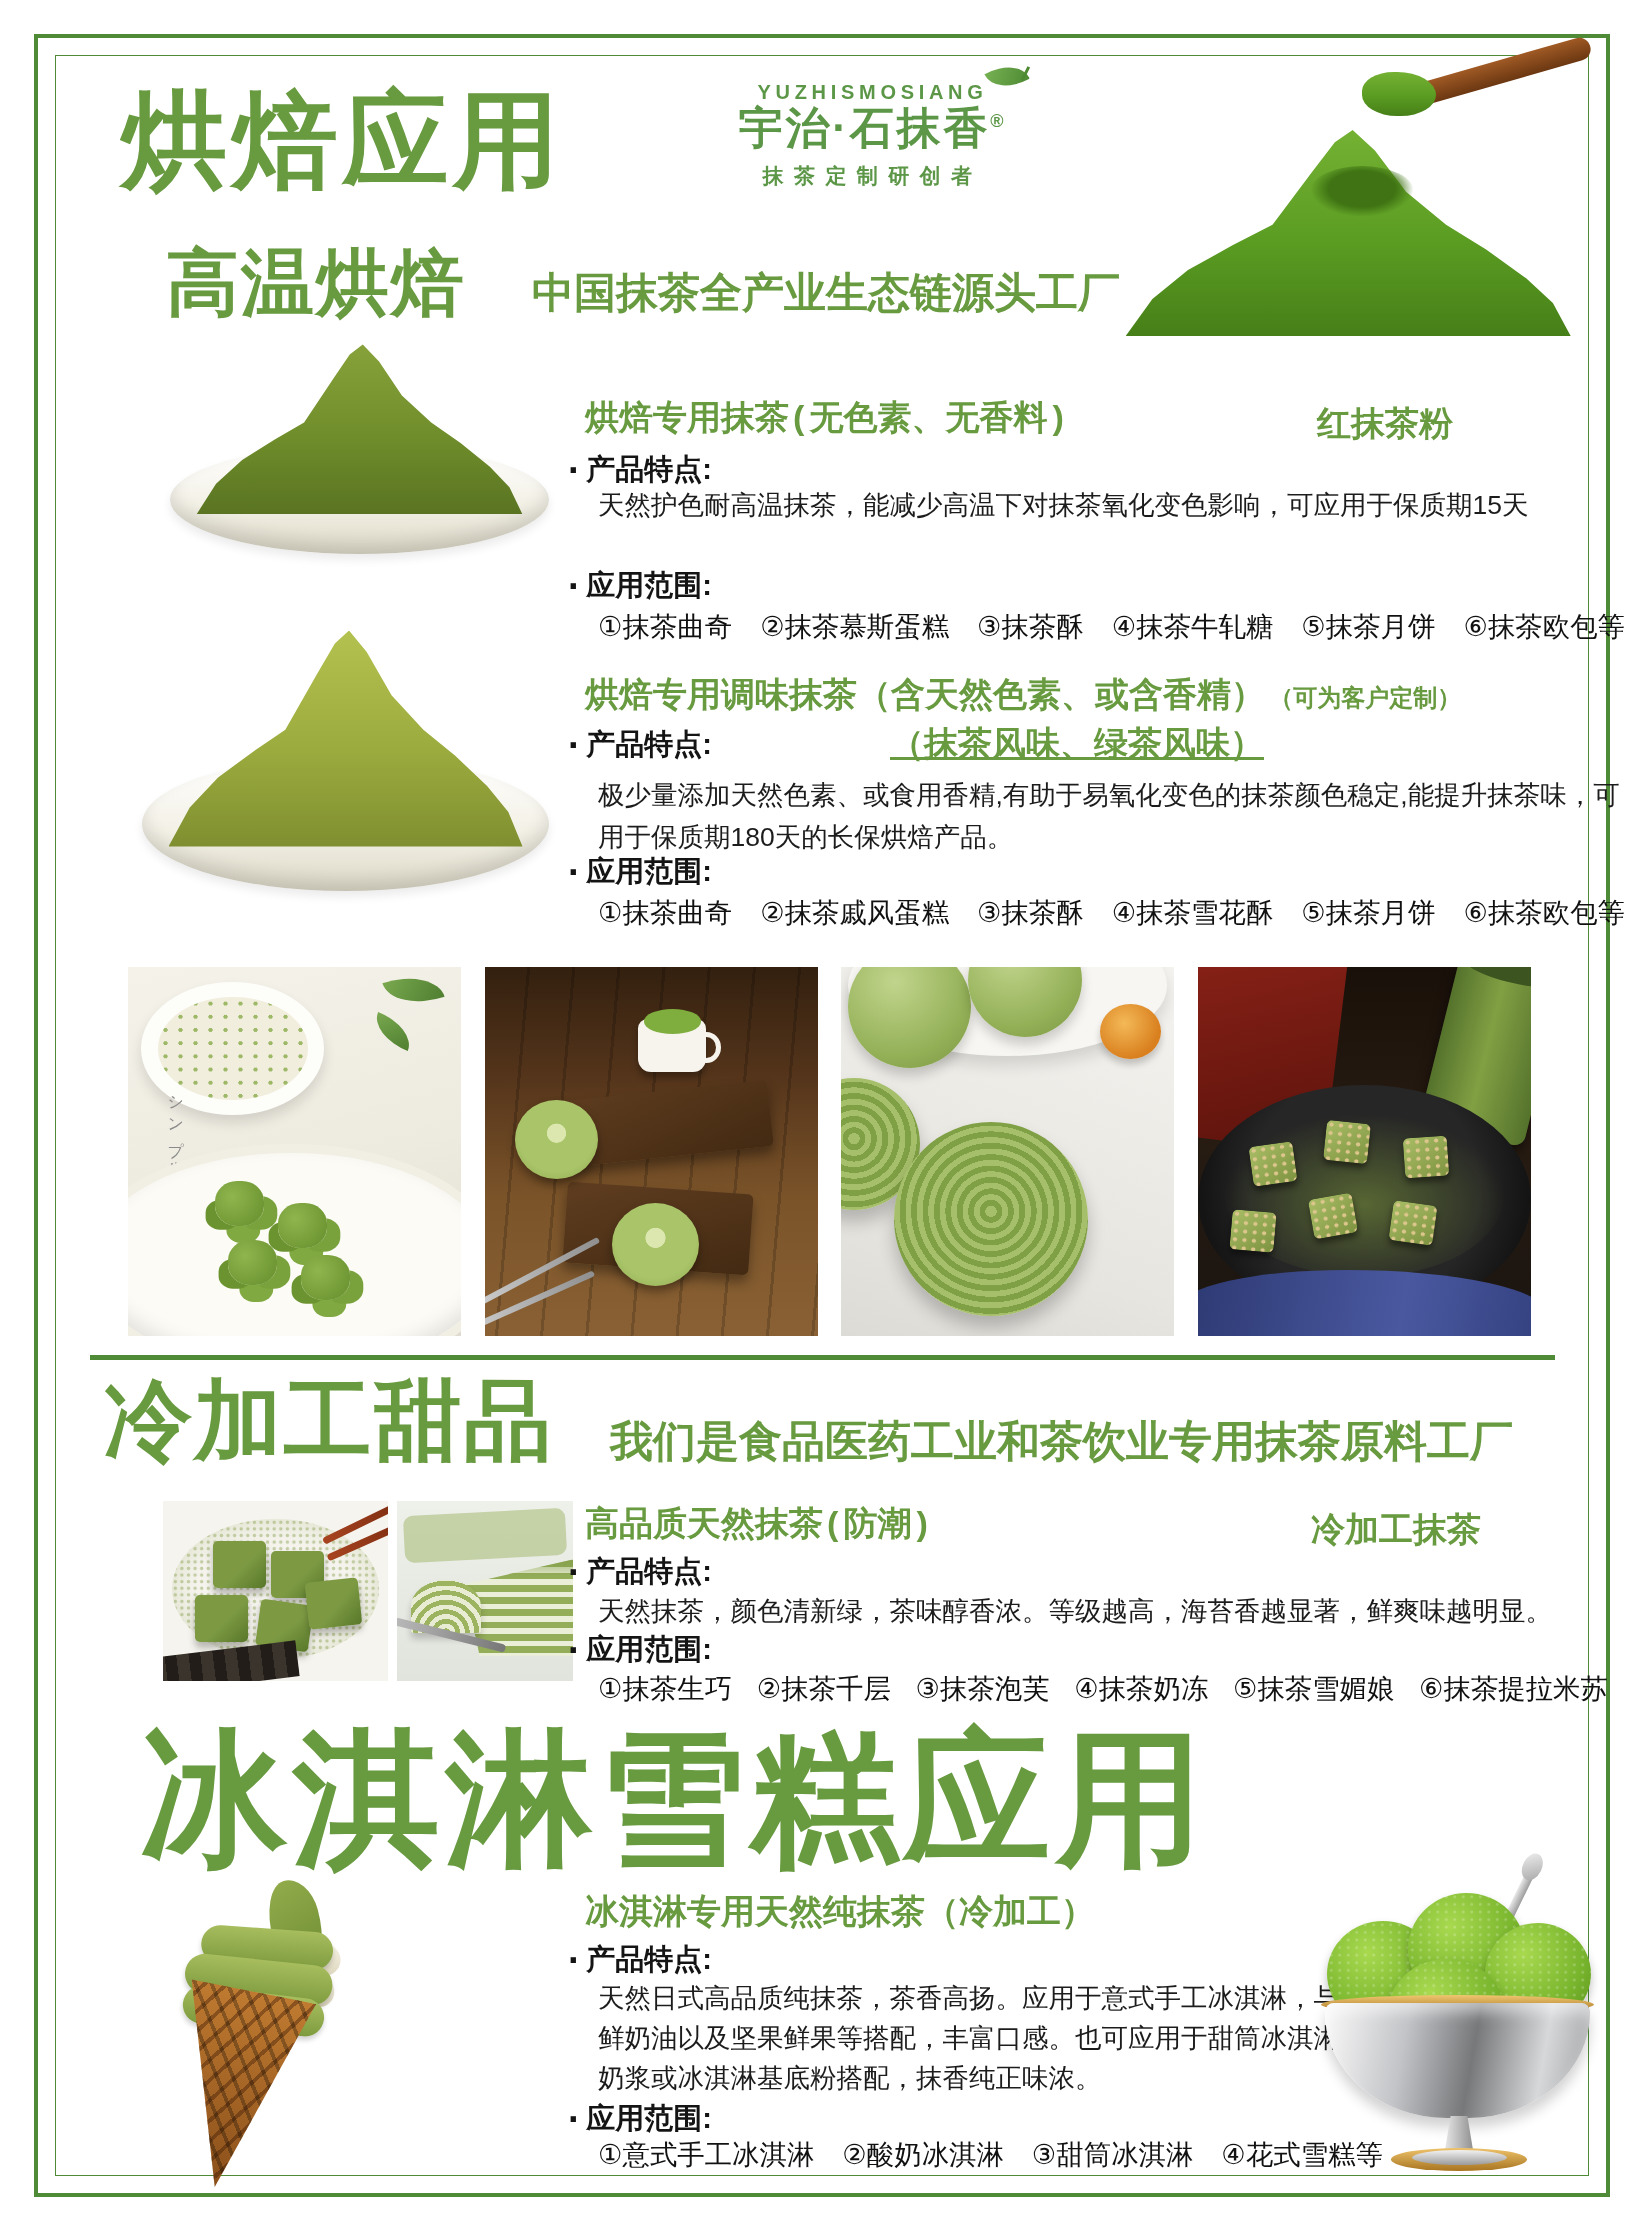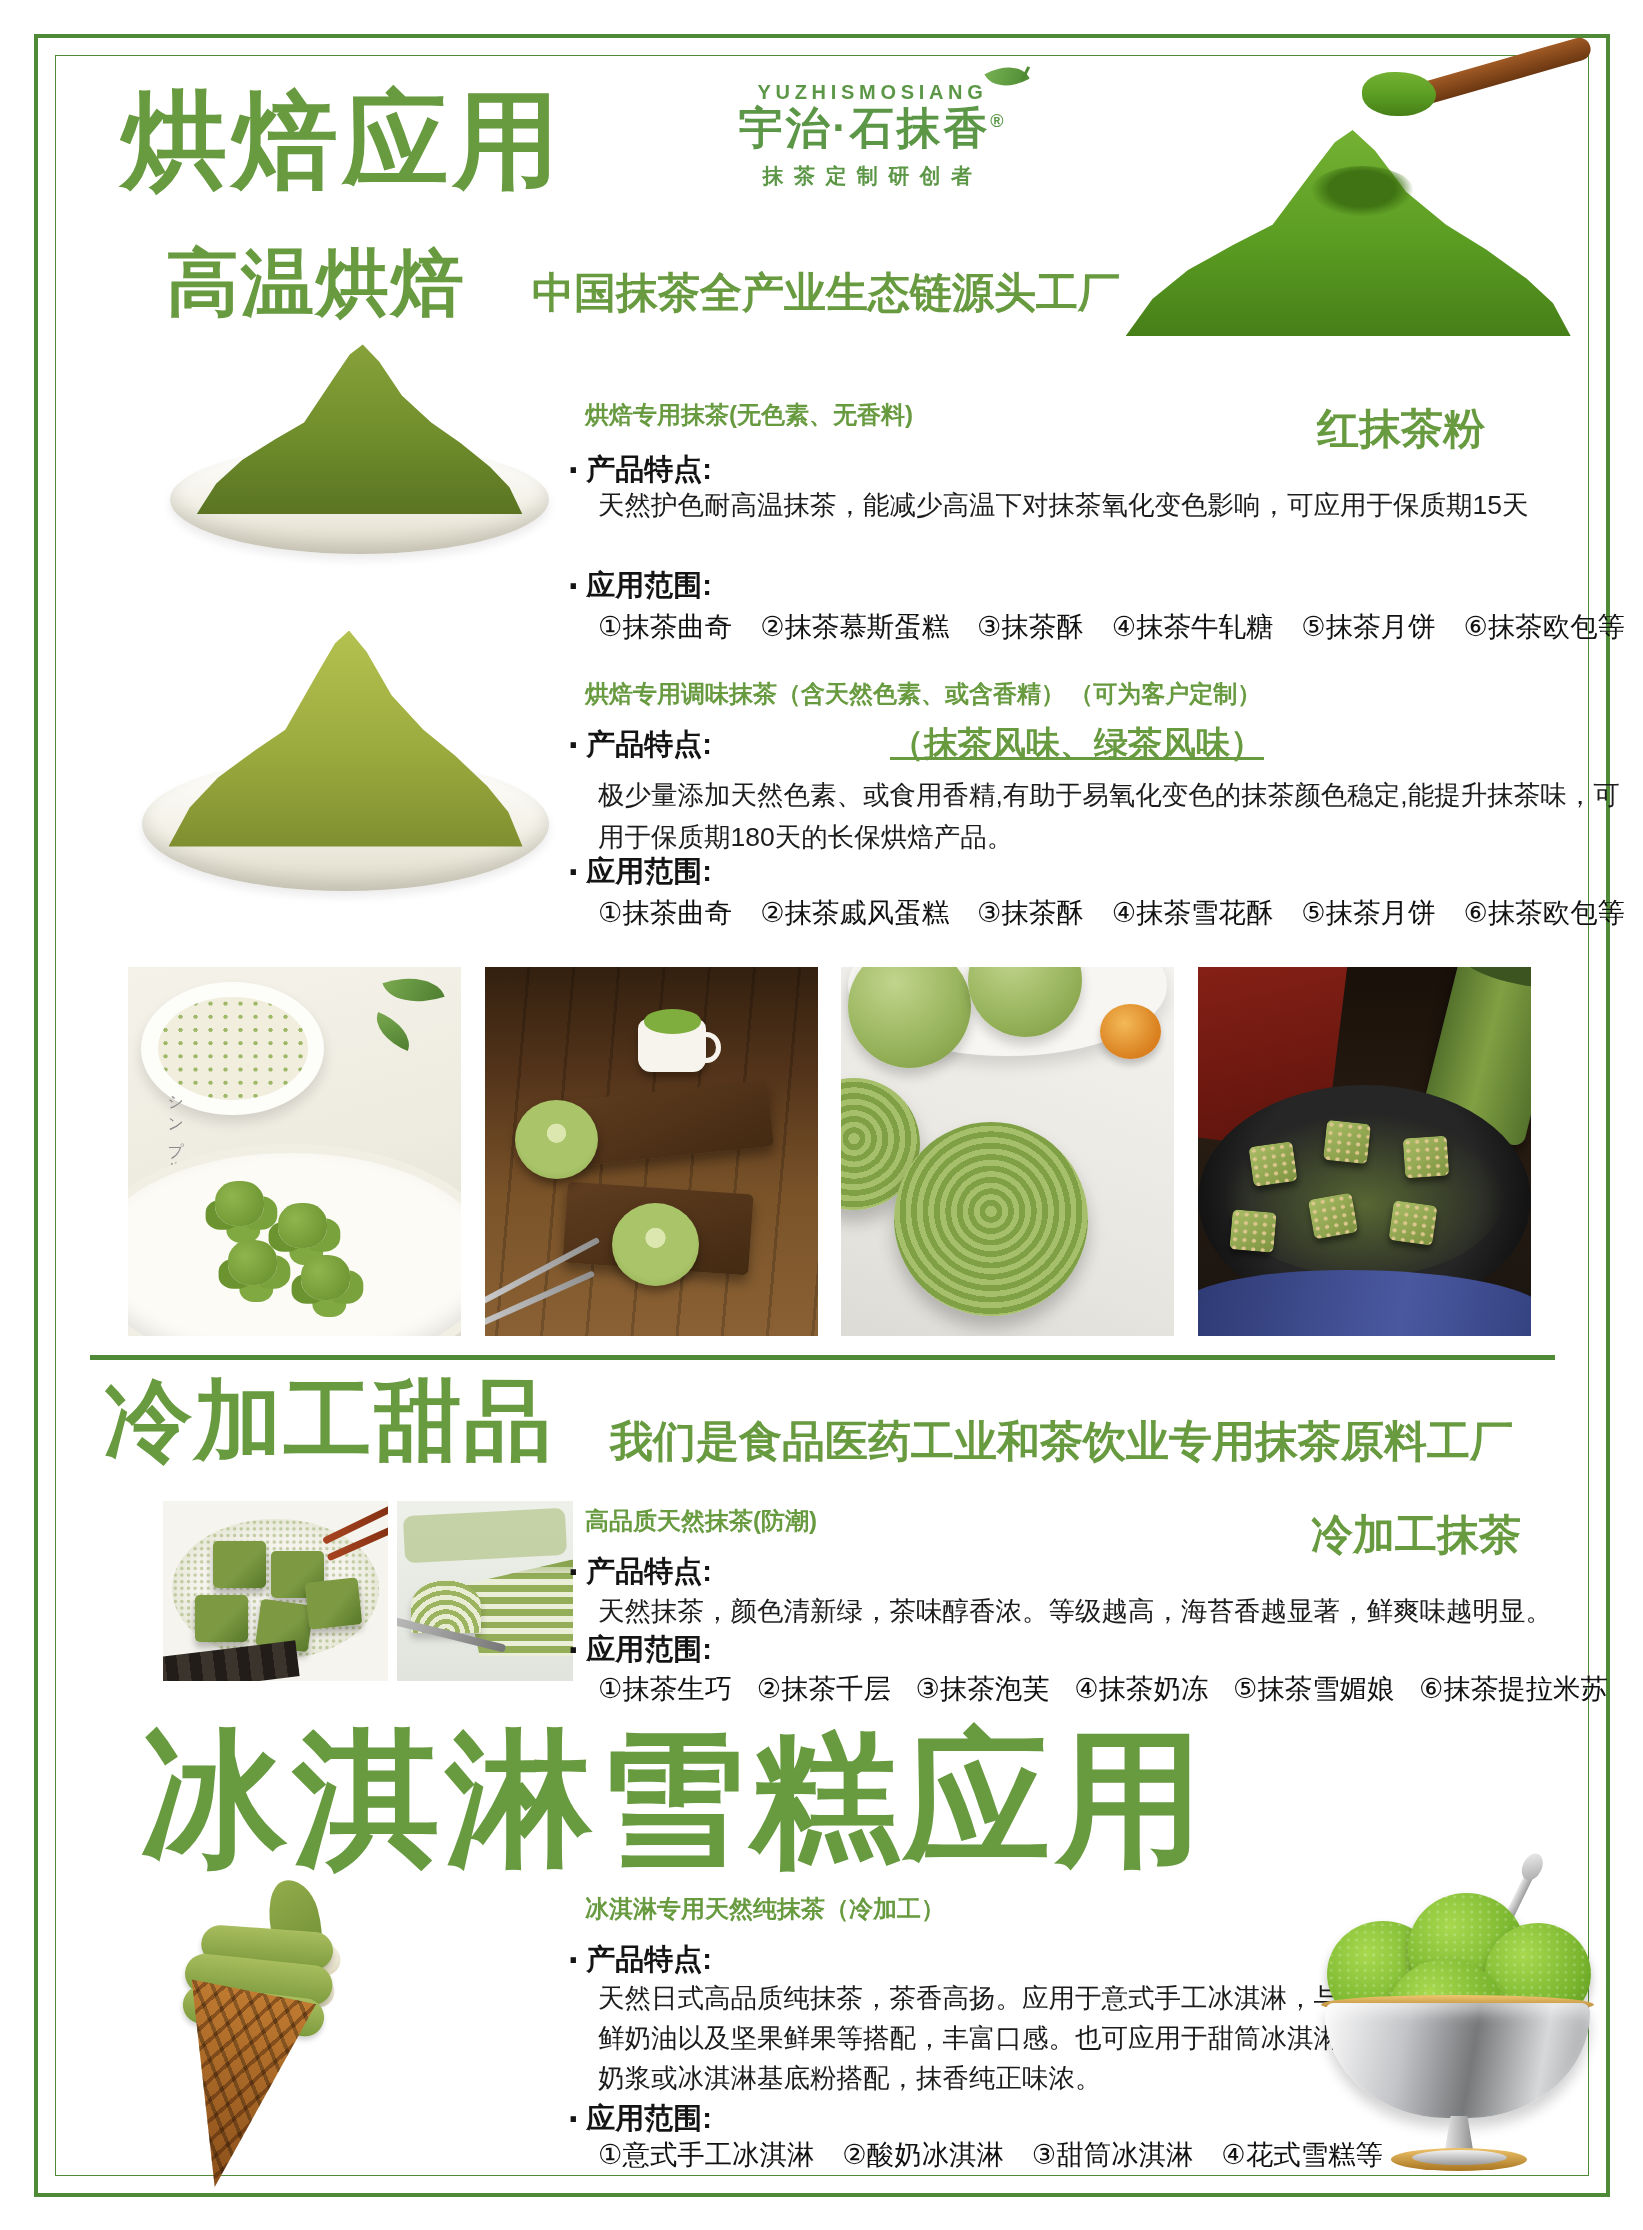--- a/index.html
+++ b/index.html
@@ -18,23 +18,23 @@
   .frame-outer{position:absolute;inset:34px;border:4.7px solid var(--gd);}
   .frame-inner{position:absolute;inset:55px;border:1.9px solid var(--gd);}
   
   .g{color:var(--g);font-weight:700;}
   .h1{font-size:106px;line-height:1;letter-spacing:4.7px;}
   .h2{font-size:73px;line-height:1;letter-spacing:1.9px;}
   .tag1{font-size:42px;line-height:1;}
   .band-title{font-size:88px;line-height:1;letter-spacing:1.9px;}
   .band-tag{font-size:43px;line-height:1;}
   .mega{font-size:147px;line-height:1;letter-spacing:5.7px;}
-  .sec-title{font-size:24px;line-height:1.15;}
+  .sec-title{font-size:34px;line-height:1.15;font-family:Liberation Mono, monospace;}
   .sec-note{font-size:24px;}
-  .side-note{font-size:42px;}
+  .side-note{font-size:34px;}
   .sub-green{font-size:34px;}
   .lbl-row{display:flex;align-items:center;font-weight:700;font-size:29px;color:var(--ink);}
   .lbl-row .dot{font-size:38px;margin-right:5.7px;line-height:0;}
   .body-line{font-size:26.5px;color:#1c1c1c;line-height:39px;white-space:nowrap;}
   .scope-items{display:flex;gap:28px;font-size:27.4px;color:#111;white-space:nowrap;}
   
   .logo{width:303px;text-align:center;color:#5c9747;}
   .logo-en{font-size:20px;letter-spacing:4.7px;font-weight:700;position:relative;display:inline-block;}
   .logo-leaf{position:absolute;right:-38px;top:-17px;width:38px;height:24.6px;
     background:linear-gradient(135deg,#76b153,#4e8a33);border-radius:0 100% 4% 100%;transform:rotate(-28deg);}

